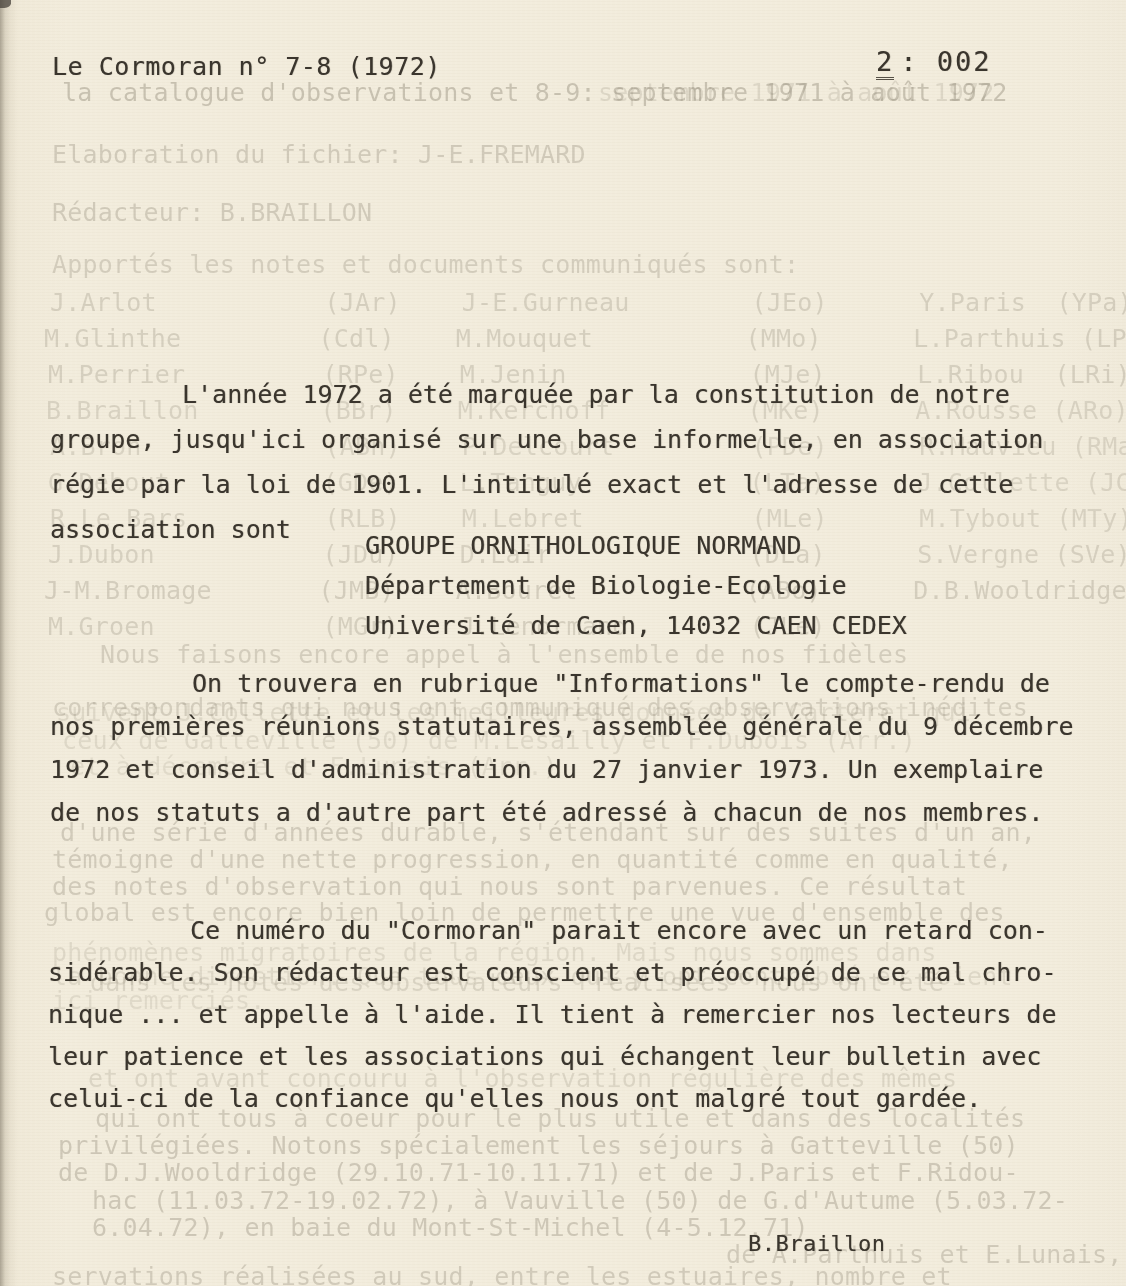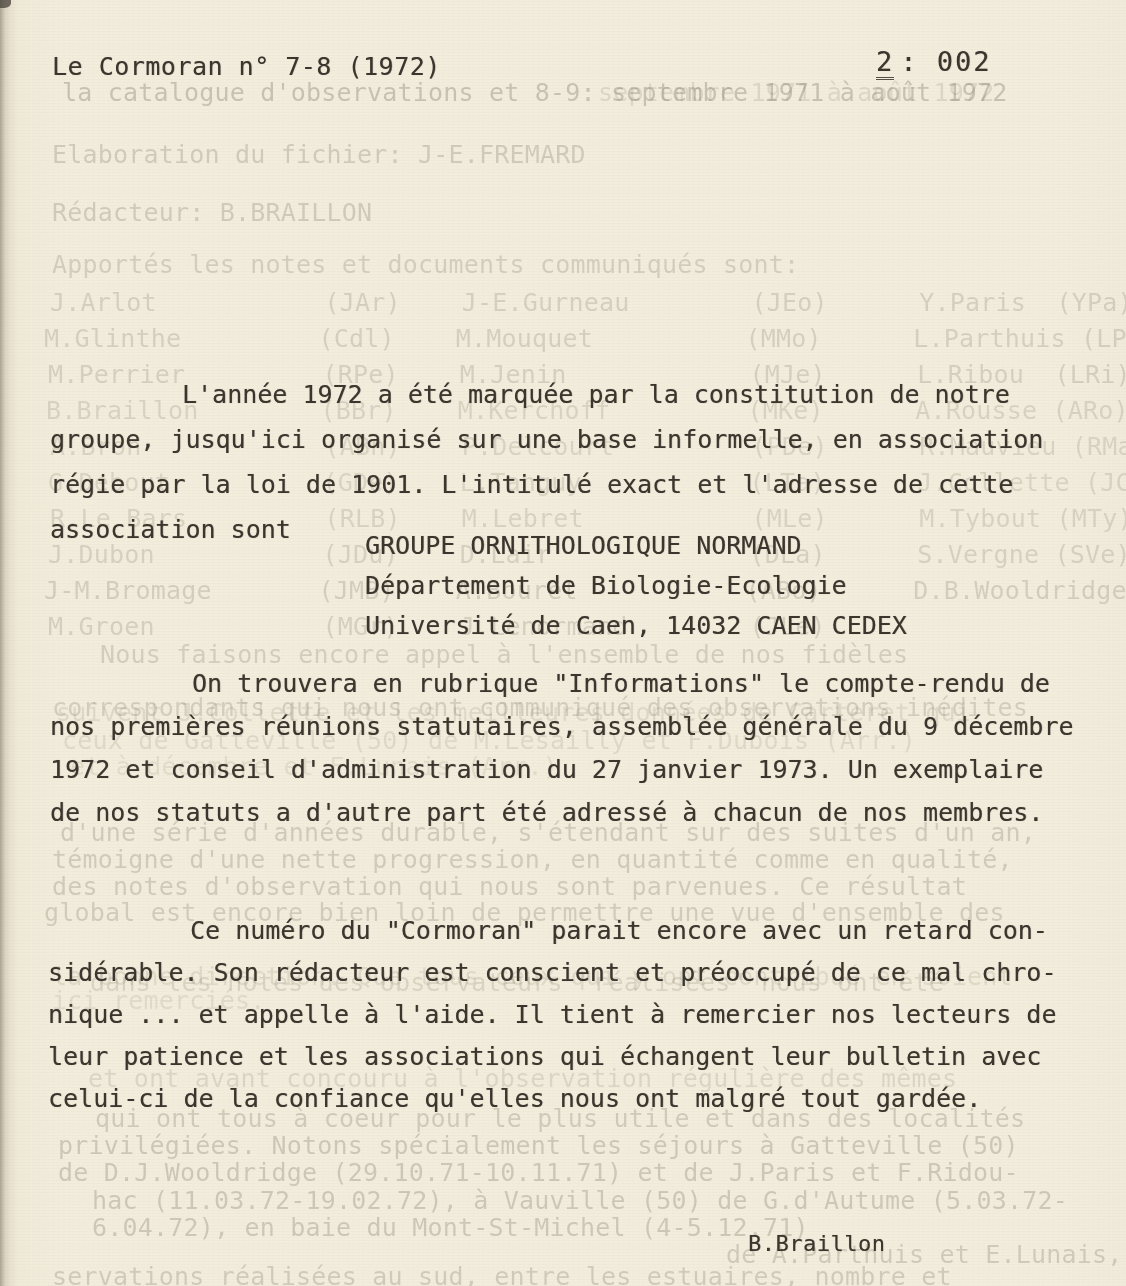--- a/index.html
+++ b/index.html
@@ -131,20 +131,21 @@
       <div class="ghost-line" style="left: 48px; top: 612px; opacity: 0.19;">M.Groen           (MGr)    J.Lenormand        (JLe)</div>
       <div class="ghost-line" style="left: 100px; top: 640px; opacity: 0.2;">Nous faisons encore appel à l'ensemble de nos fidèles</div>
       <div class="ghost-line" style="left: 52px; top: 666px; opacity: 0.2; margin-top: 27px;">correspondants qui nous ont communiqué des observations inédites</div>
       <div class="ghost-line" style="left: 56px; top: 698px; opacity: 0.13;">suivent J.Collette et les meilleures données de Carteret qui</div>
       <div class="ghost-line" style="left: 62px; top: 726px; opacity: 0.13;">ceux de Gatteville (50) de M.Lesailly et F.Dubois (Arr.)</div>
       <div class="ghost-line" style="left: 70px; top: 752px; opacity: 0.11;">et à décembre et F.Lunais (Arr.)</div>
       <div class="ghost-line" style="left: 60px; top: 818px; opacity: 0.22;">d'une série d'années durable, s'étendant sur des suites d'un an,</div>
       <div class="ghost-line" style="left: 52px; top: 845px; opacity: 0.22;">témoigne d'une nette progression, en quantité comme en qualité,</div>
       <div class="ghost-line" style="left: 52px; top: 872px; opacity: 0.22;">des notes d'observation qui nous sont parvenues. Ce résultat</div>
       <div class="ghost-line" style="left: 44px; top: 898px; opacity: 0.21;">global est encore bien loin de permettre une vue d'ensemble des</div>
+      <div class="ghost-line" style="left: 52px; top: 938px; opacity: 0.13;">phénomènes migratoires de la région. Mais nous sommes dans</div>
       <div class="ghost-line" style="left: 52px; top: 962px; opacity: 0.13;">la bonne direction. Que tous ceux qui y ont contribué en soient</div>
       <div class="ghost-line" style="left: 52px; top: 986px; opacity: 0.12;">ici remerciés.</div>
       <div class="ghost-line" style="left: 90px; top: 968px; opacity: 0.16;">dans les notes des observateurs "réalisées" nous ont été</div>
       <div class="ghost-line" style="left: 88px; top: 1064px; opacity: 0.15;">et ont avant concouru à l'observation régulière des mêmes</div>
       <div class="ghost-line" style="left: 95px; top: 1104px; opacity: 0.22;">qui ont tous à coeur pour le plus utile et dans des localités</div>
       <div class="ghost-line" style="left: 58px; top: 1131px; opacity: 0.24;">privilégiées. Notons spécialement les séjours à Gatteville (50)</div>
       <div class="ghost-line" style="left: 58px; top: 1158px; opacity: 0.24;">de D.J.Wooldridge (29.10.71-10.11.71) et de J.Paris et F.Ridou-</div>
       <div class="ghost-line" style="left: 92px; top: 1186px; opacity: 0.24;">hac (11.03.72-19.02.72), à Vauville (50) de G.d'Autume (5.03.72-</div>
       <div class="ghost-line" style="left: 92px; top: 1213px; opacity: 0.24;">6.04.72), en baie du Mont-St-Michel (4-5.12.71)</div>
       <div class="ghost-line" style="left: 726px; top: 1240px; opacity: 0.22;">de A.Parthuis et E.Lunais, les ob-</div>

